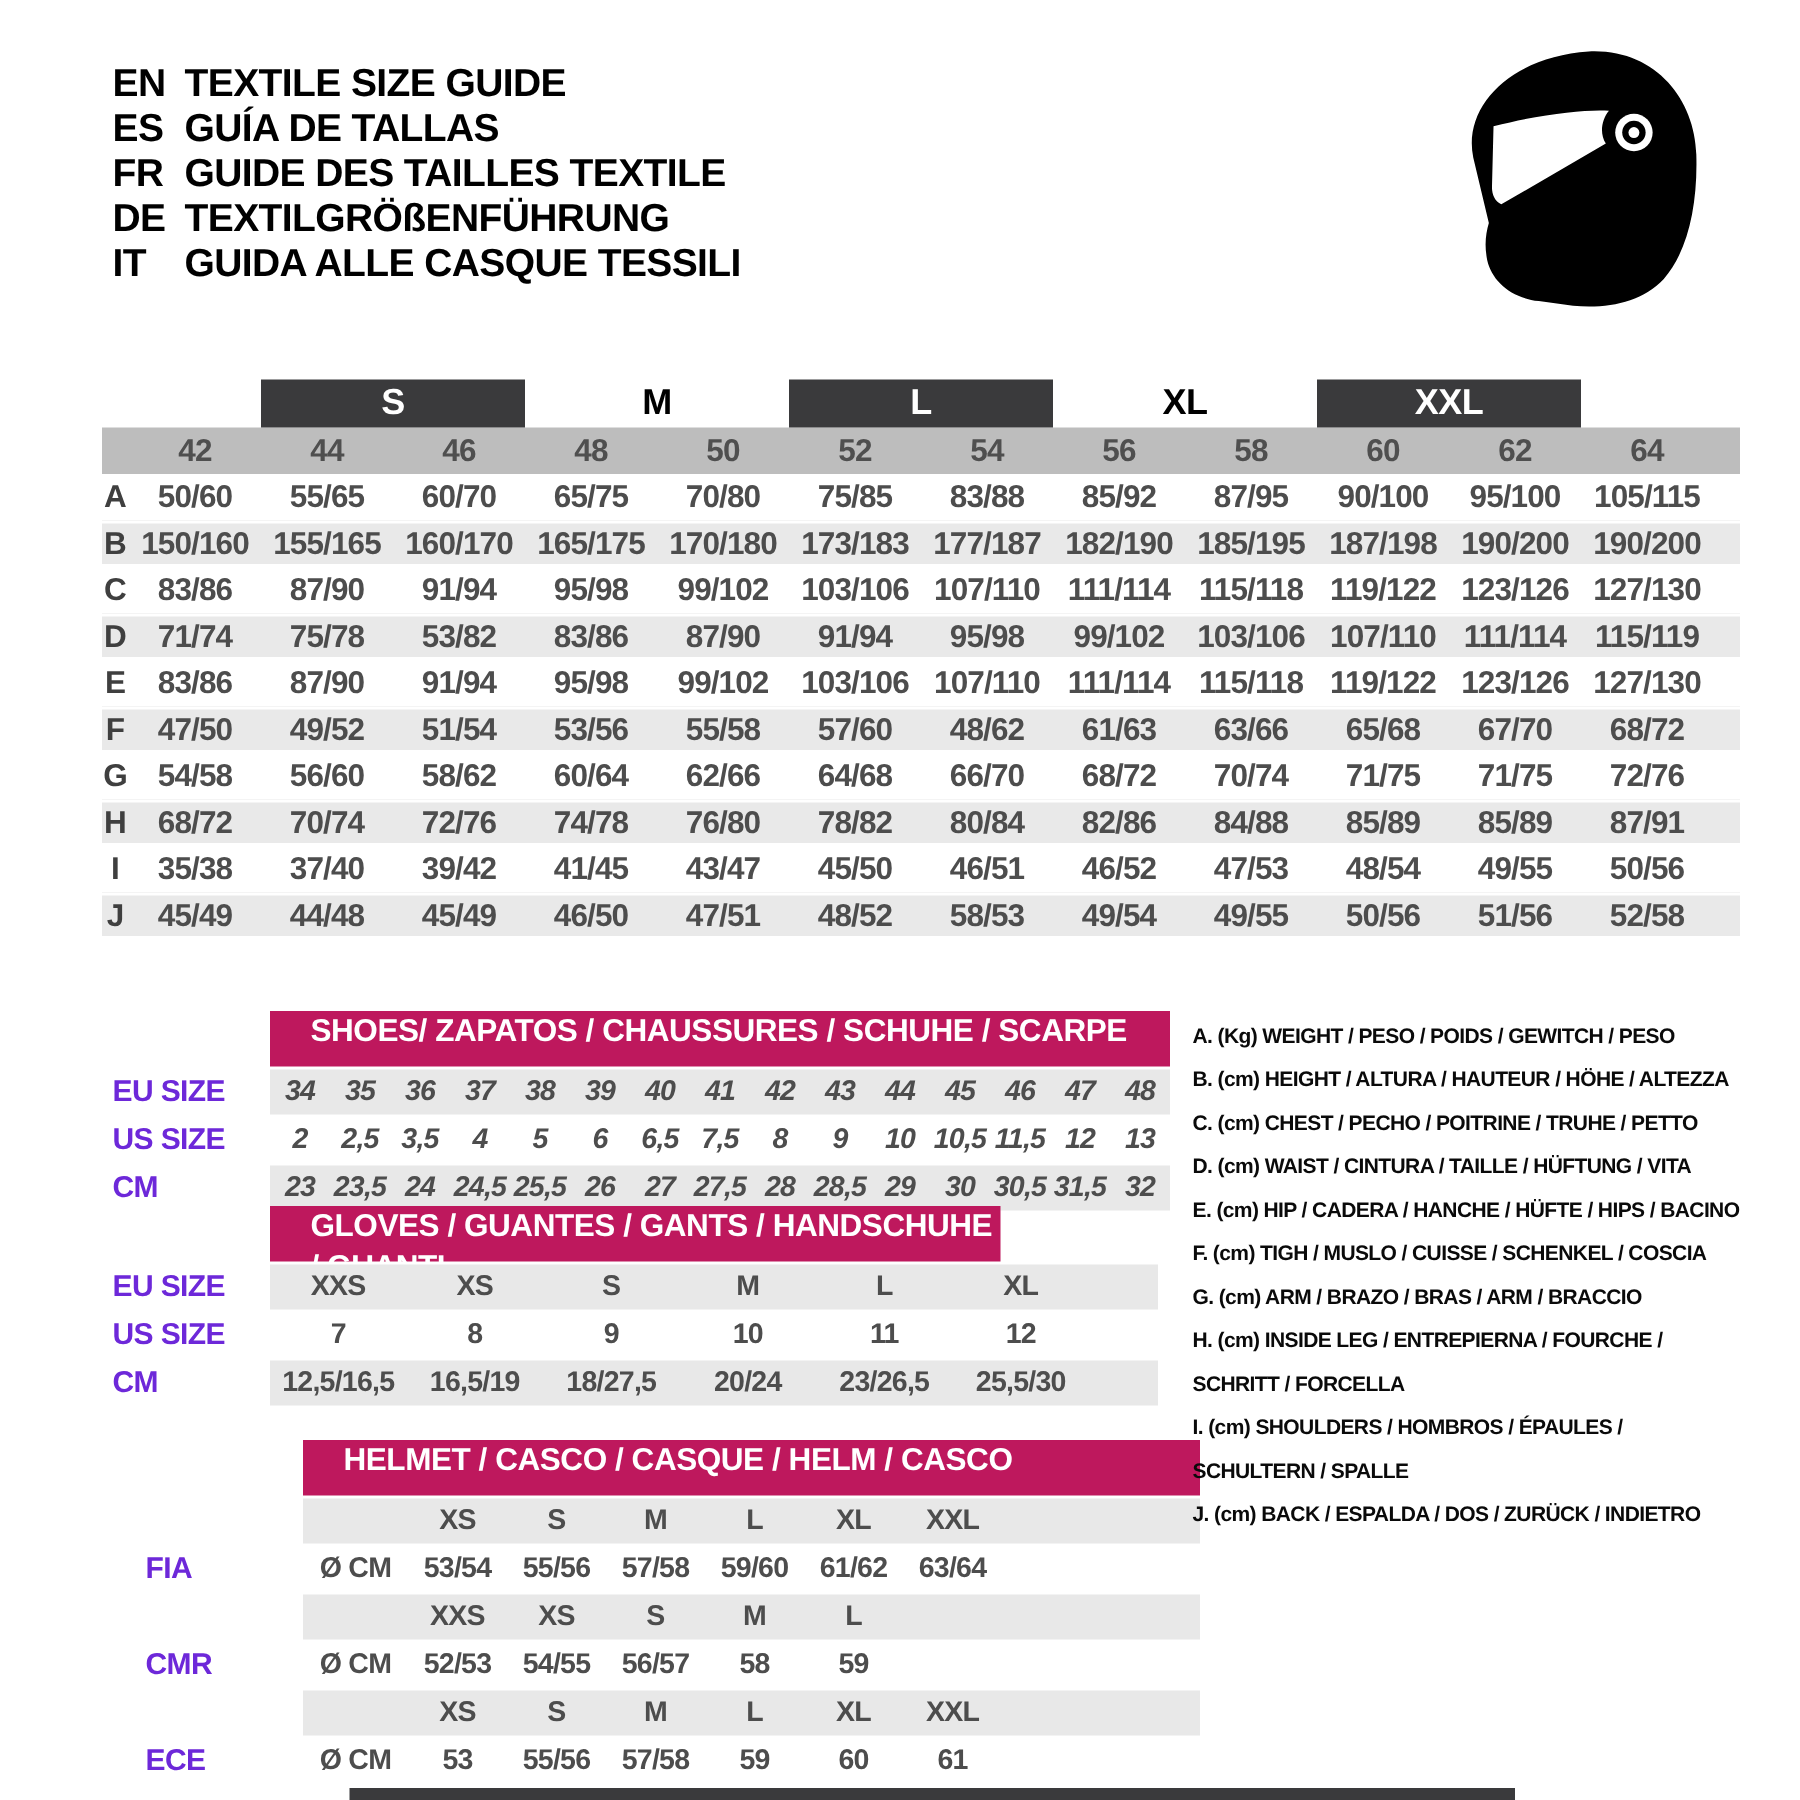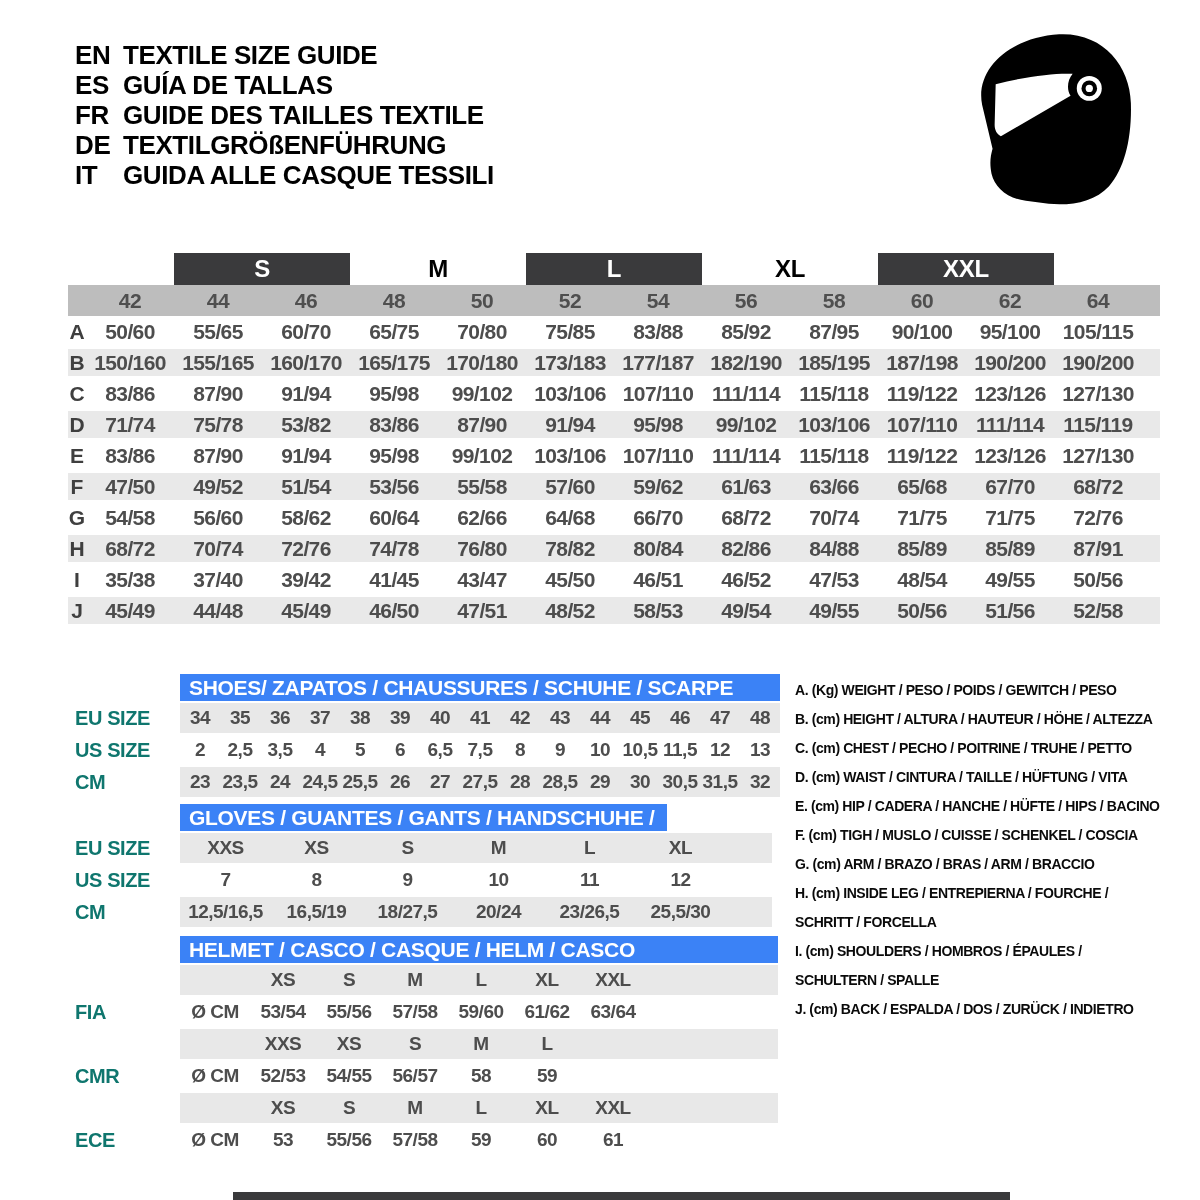--- a/index.html
+++ b/index.html
@@ -22,34 +22,34 @@
   .sgroup.box { background:#3a3a3c; color:#fff; }
   .num-row { height:31px; background:#bdbdbd; }
   .num-row .cell { text-align:center; line-height:31px; font-size:21px; color:#4f4f4f; letter-spacing:-0.5px; }
   .t-rows > div.t-row { height:31px; }
   .t-rows > div.t-row:nth-of-type(even) { background:#e9e9e9; box-shadow:inset 0 2px 0 #fff, inset 0 -2px 0 #fff; }
   .t-row .cell { text-align:center; line-height:31px; font-size:21px; color:#4d4d4d; letter-spacing:-0.6px; white-space:nowrap; }
   .t-row .lbl { color:#3f3f3f; letter-spacing:0; }
 
   
   .section { position:absolute; left:68px; }
-  .sec-header { margin-left:112px; height:27px; line-height:27px; background:#3b82f6; color:#fff;
-                font-size:21px; padding-left:9px; letter-spacing:-0.3px; margin-bottom:2px; }
+  .sec-header { margin-left:112px; height:37px; line-height:27px; background:#be185d; color:#fff;
+                font-size:21px; padding-left:27px; letter-spacing:-0.3px; margin-bottom:2px; }
   .sec-row { display:flex; height:30px; margin-bottom:2px; }
-  .sec-label { width:112px; padding-left:7px; line-height:30px; font-size:20px; color:#0f766e; letter-spacing:-0.4px; }
+  .sec-label { width:112px; padding-left:7px; line-height:30px; font-size:20px; color:#6d28d9; letter-spacing:-0.4px; }
   .sec-vals { display:grid; text-align:center; line-height:30px; font-size:19px; color:#4d4d4d; letter-spacing:-0.5px; }
   .shoes-sec { top:674px; }
   .shoes-sec .sec-header { width:600px; }
-  .shoes-sec .sec-vals { width:600px; grid-template-columns:repeat(15,40px); }
+  .shoes-sec .sec-vals { width:600px; grid-template-columns:repeat(15,40px);font-style:italic; }
   .gloves-sec { top:804px; }
   .gloves-sec .sec-header { width:487px; }
   .gloves-sec .sec-vals { width:592px; grid-template-columns:repeat(6,91px) 1fr; }
   .sec-rows > div.sec-row:nth-of-type(1) .sec-vals,
   .sec-rows > div.sec-row:nth-of-type(3) .sec-vals { background:#e8e8e8; }
-  .helmet-sec { top:936px; }
+  .helmet-sec { top:960px;margin-left:22px; }
   .helmet-sec .sec-header { width:598px; }
   .helmet-sec .sec-vals { width:598px; grid-template-columns:70px repeat(6,66px) 1fr; }
   .std-block > .sec-row:first-child .sec-vals { background:#e8e8e8; }
   .hv { white-space:nowrap; }
 
   
   .legend { position:absolute; left:795px; top:676px; width:402px; }
   .legend-item { font-size:14px; line-height:29px; letter-spacing:-0.4px; white-space:pre-line; color:#0a0a0a; }
 
   
@@ -303,21 +303,21 @@
             <div class="cell">49/52</div>
           
             <div class="cell">51/54</div>
           
             <div class="cell">53/56</div>
           
             <div class="cell">55/58</div>
           
             <div class="cell">57/60</div>
           
-            <div class="cell">59/62</div>
+            <div class="cell">48/62</div>
           
             <div class="cell">61/63</div>
           
             <div class="cell">63/66</div>
           
             <div class="cell">65/68</div>
           
             <div class="cell">67/70</div>
           
             <div class="cell">68/72</div>

